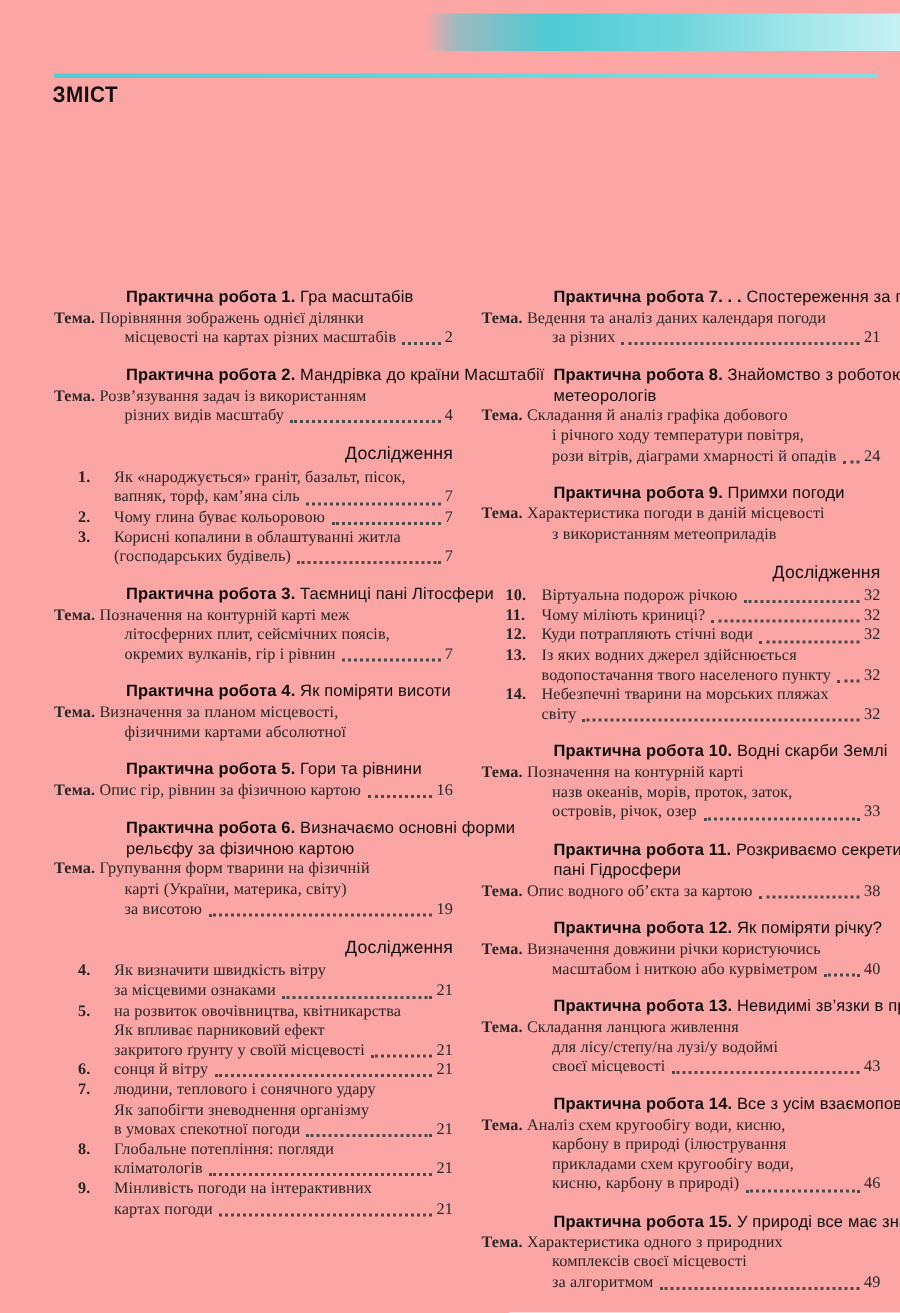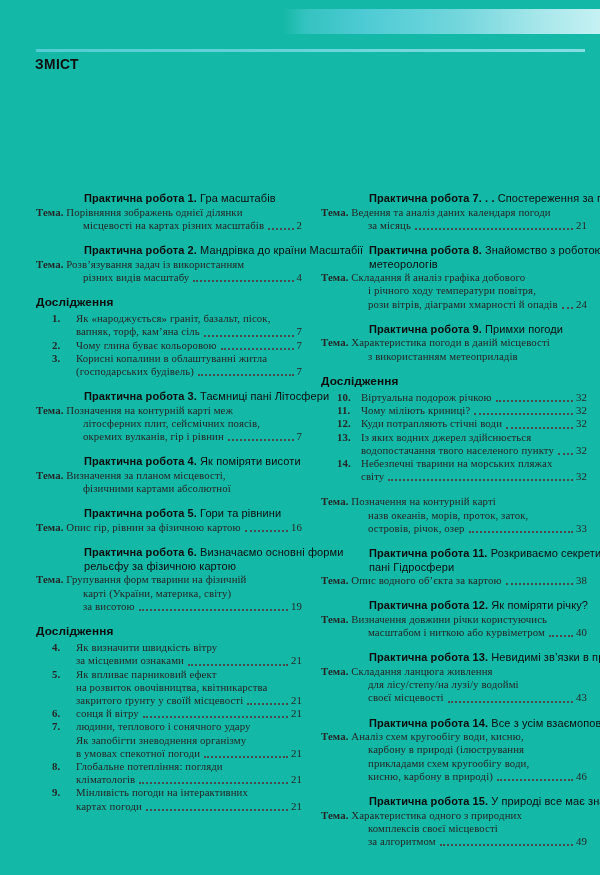--- a/index.html
+++ b/index.html
@@ -1,17 +1,17 @@
 <!DOCTYPE html>
 <html><head>
 <meta charset="utf-8">
 <style>
   html,body{margin:0;padding:0;background:#ffffff;}
   .page{
-    position:relative;width:600px;height:875px;background:#14b8a6;overflow:hidden;
+    position:relative;width:600px;height:875px;background:#fca5a5;overflow:hidden;
     font-family:"Liberation Serif","DejaVu Serif",serif;color:#262626;
   }
   .accent-bar{
     position:absolute;top:9px;left:283px;width:317px;height:25px;
     background:linear-gradient(90deg, rgba(78,203,212,0) 0%, rgba(78,203,212,.55) 7%,
       #4ecbd4 26%, #72d6dc 55%, #a5e6ea 80%, #c6f1f3 100%);
   }
   .title-rule{
     position:absolute;top:49px;left:36px;width:549px;height:3px;
     background:linear-gradient(90deg,#52ccd4,#63d2d9 40%,#86dee3 100%);
@@ -28,21 +28,21 @@
   .block{margin-top:12px;}
   .col > *:first-child{margin-top:0;}
   .work-line{
     font-family:"Liberation Sans","DejaVu Sans",sans-serif;
     font-size:11px;line-height:13.6px;color:#0d0d0d;white-space:nowrap;padding-left:48px;
   }
   .wlabel{font-weight:bold;}
   .section-header{
     margin-top:12px;margin-bottom:3px;
     font-family:"Liberation Sans","DejaVu Sans",sans-serif;
-    font-weight:bold;font-size:11.8px;color:#0d0d0d;
+    font-weight:normal;font-size:11.8px;color:#0d0d0d;text-align:right;
   }
   .line{white-space:nowrap;}
   .flex{display:flex;}
   .flex .line-text{flex:0 1 auto;white-space:nowrap;}
   .leader{flex:1 1 auto;min-width:10px;border-bottom:2px dotted #4a4a4a;margin:0 3px 2px 4px;}
   .pagenum{flex:0 0 auto;}
   .tlabel{font-weight:bold;}
   .theme-cont{padding-left:47px;}
   .item-row{display:flex;padding-left:16px;}
   .item-num{flex:0 0 24px;font-weight:bold;}
@@ -149,22 +149,22 @@
           <div class="line flex">
             <span class="line-text">за місцевими ознаками</span>
             <span class="leader"></span>
             <span class="pagenum">21</span>
           </div>
         </div>
       </div>
       <div class="item-row">
         <span class="item-num">5.</span>
         <div class="item-body">
+          <div class="line">на розвиток овочівництва, квітникарства</div>
           <div class="line">Як впливає парниковий ефект</div>
-          <div class="line">на розвиток овочівництва, квітникарства</div>
           <div class="line flex">
             <span class="line-text">закритого ґрунту у своїй місцевості</span>
             <span class="leader"></span>
             <span class="pagenum">21</span>
           </div>
         </div>
       </div>
       <div class="item-row">
         <span class="item-num">6.</span>
         <div class="item-body">
@@ -208,21 +208,21 @@
             <span class="pagenum">21</span>
           </div>
         </div>
       </div>
     </div>
   <div class="col col-right">
       <div class="block work">
         <div class="work-line"><span class="wlabel">Практична робота 7. . .</span> <span class="wtitle">Спостереження за погодою</span></div>
         <div class="line theme-first"><span class="line-text"><b class="tlabel">Тема.</b> <span class="theme-text">Ведення та аналіз даних календаря погоди</span></span></div>
         <div class="line flex theme-cont">
-          <span class="line-text">за місяць</span>
+          <span class="line-text">за різних</span>
           <span class="leader"></span>
           <span class="pagenum">21</span>
         </div>
       </div>
       <div class="block work">
         <div class="work-line"><span class="wlabel">Практична робота 8.</span> <span class="wtitle">Знайомство з роботою</span></div>
         <div class="work-line wtitle">метеорологів</div>
         <div class="line theme-first"><span class="line-text"><b class="tlabel">Тема.</b> <span class="theme-text">Складання й аналіз графіка добового</span></span></div>
         <div class="line theme-cont">і річного ходу температури повітря,</div>
         <div class="line flex theme-cont">
@@ -283,20 +283,21 @@
         <div class="item-body">
           <div class="line">Небезпечні тварини на морських пляжах</div>
           <div class="line flex">
             <span class="line-text">світу</span>
             <span class="leader"></span>
             <span class="pagenum">32</span>
           </div>
         </div>
       </div>
       <div class="block work">
+        <div class="work-line"><span class="wlabel">Практична робота 10.</span> <span class="wtitle">Водні скарби Землі</span></div>
         <div class="line theme-first"><span class="line-text"><b class="tlabel">Тема.</b> <span class="theme-text">Позначення на контурній карті</span></span></div>
         <div class="line theme-cont">назв океанів, морів, проток, заток,</div>
         <div class="line flex theme-cont">
           <span class="line-text">островів, річок, озер</span>
           <span class="leader"></span>
           <span class="pagenum">33</span>
         </div>
       </div>
       <div class="block work">
         <div class="work-line"><span class="wlabel">Практична робота 11.</span> <span class="wtitle">Розкриваємо секрети</span></div>

